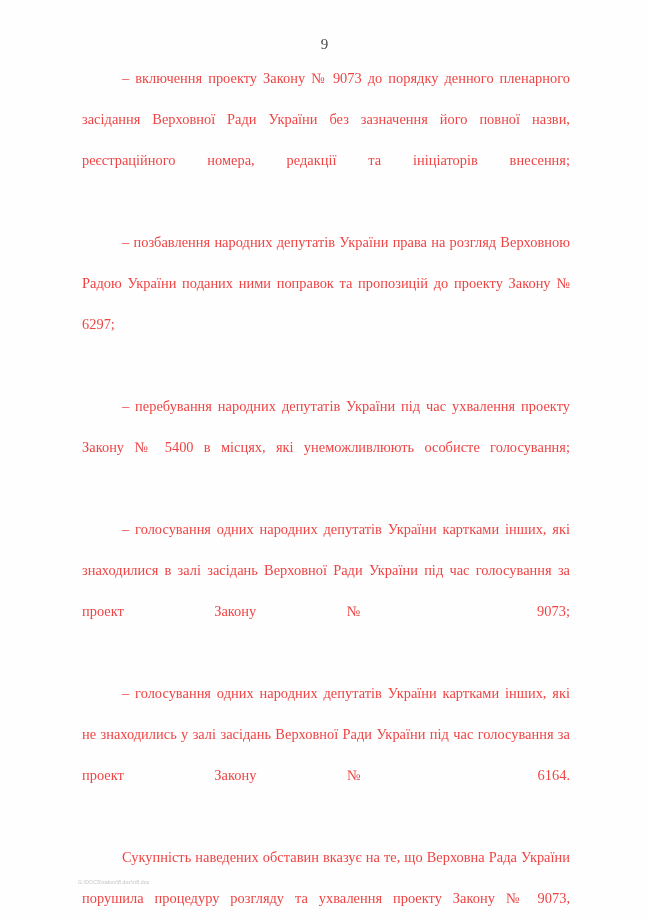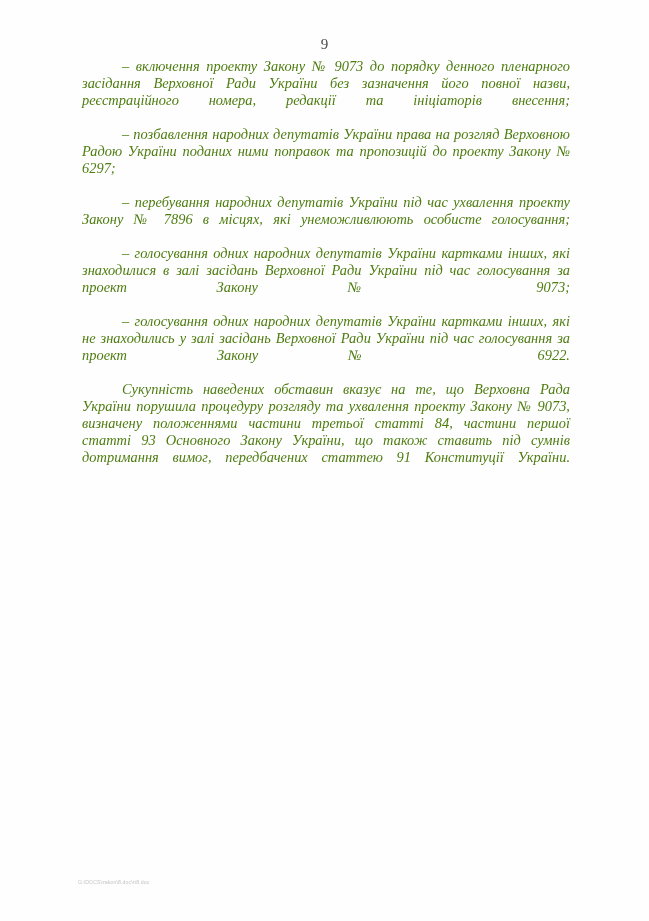--- a/index.html
+++ b/index.html
@@ -33,25 +33,24 @@
     top: 58px;
     left: 82px;
     width: 488px;
   }
   .para {
     margin: 0 0 0 0;
     text-align: justify;
     text-justify: inter-word;
     text-indent: 40px;
     font-size: 14.4px;
-    line-height: 17px;
-    color: #4d7c0f;
+    line-height: 41px;
+    color: #ef4444;
     letter-spacing: 0.02px;
     word-spacing: 0.3px;
-    font-style: italic;
     -webkit-font-smoothing: antialiased;
   }
   .para:last-child {
     margin-bottom: 0;
   }
   
   .para::after {
     content: "";
     display: inline-block;
     width: 100%;
@@ -71,22 +70,22 @@
 </head>
 <body>
 
 <div class="page">
 
   <div class="page-number">9</div>
 
   <div class="body-text">
     <p class="para">– включення проекту Закону № 9073 до порядку денного пленарного засідання Верховної Ради України без зазначення його повної назви, реєстраційного номера, редакції та ініціаторів внесення;</p>
     <p class="para">– позбавлення народних депутатів України права на розгляд Верховною Радою України поданих ними поправок та пропозицій до проекту Закону № 6297;</p>
-    <p class="para">– перебування народних депутатів України під час ухвалення проекту Закону № 7896  в місцях, які унеможливлюють особисте голосування;</p>
+    <p class="para">– перебування народних депутатів України під час ухвалення проекту Закону № 5400  в місцях, які унеможливлюють особисте голосування;</p>
     <p class="para">– голосування одних народних депутатів України картками інших, які знаходилися в залі засідань Верховної Ради України під час голосування за проект Закону № 9073;</p>
-    <p class="para">– голосування одних народних депутатів України картками інших, які не знаходились у залі засідань Верховної Ради України під час голосування за проект Закону № 6922.</p>
+    <p class="para">– голосування одних народних депутатів України картками інших, які не знаходились у залі засідань Верховної Ради України під час голосування за проект Закону № 6164.</p>
     <p class="para">Сукупність наведених обставин вказує на те, що Верховна Рада України порушила процедуру розгляду та ухвалення проекту Закону № 9073, визначену положеннями частини третьої статті 84, частини першої статті 93 Основного Закону України, що також ставить під сумнів дотримання вимог, передбачених статтею 91 Конституції України.</p>
 
   </div>
 
   <div class="footer-path">G:\DOCS\zakon\8.doc\rt8.doc</div>
 
 </div>
 
 </body></html>

